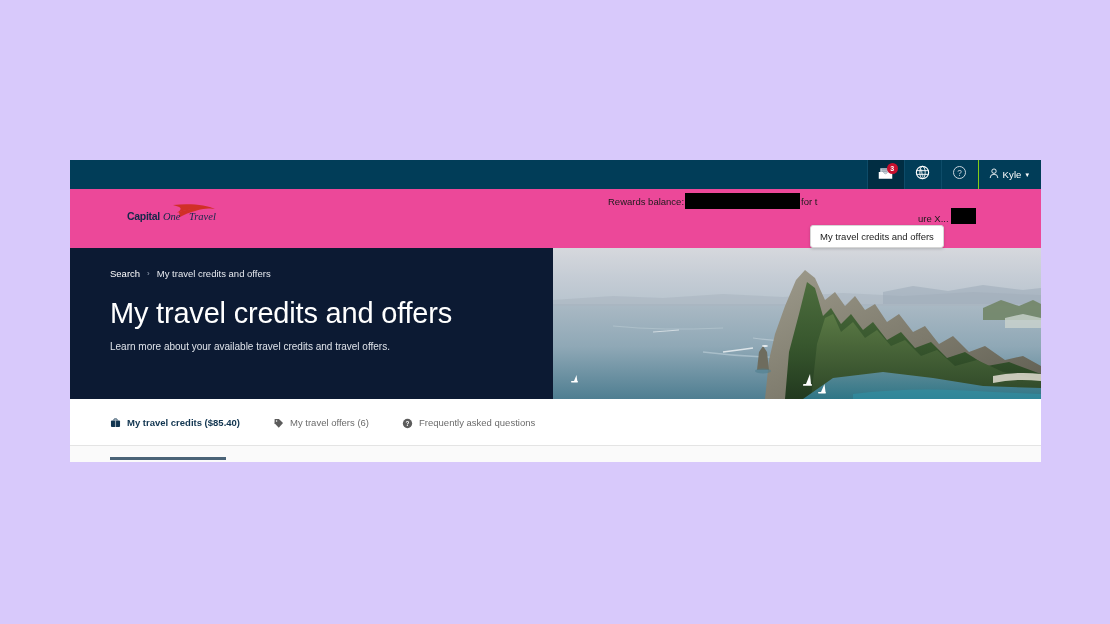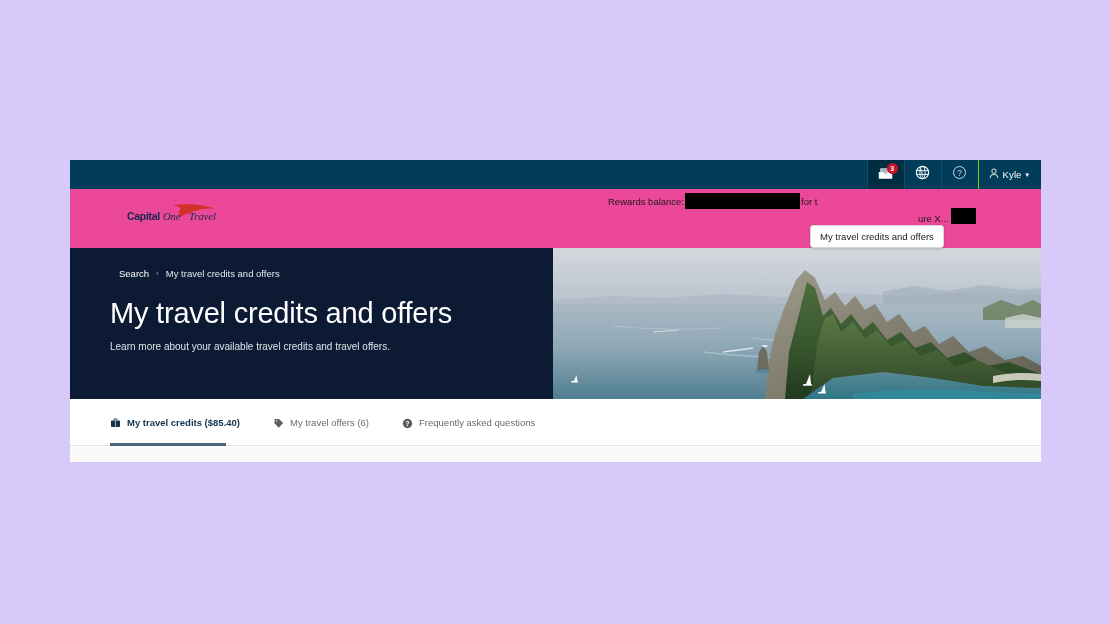--- a/index.html
+++ b/index.html
@@ -128,21 +128,20 @@
     padding: 20px 0 0 40px;
   }
   .breadcrumb {
     font-size: 9.5px;
     color: #e6e9ef;
     display: flex; align-items: center; gap: 7px;
   }
   .breadcrumb a {
     color: #ffffff;
     cursor: pointer;
-    margin-left: 9px;
   }
   .breadcrumb .sep { color: #9aa6b8; font-size: 8px; }
   .hero-title {
     margin-top: 19px;
     font-size: 29px;
     font-weight: 300;
     color: #ffffff;
     letter-spacing: -0.2px;
     line-height: 1.1;
   }
@@ -165,21 +164,21 @@
     position: relative;
     height: 47px;
     background: #ffffff;
     border-bottom: 1px solid #e4e4e4;
     padding-left: 40px;
     display: flex;
     align-items: flex-start;
   }
   .tab {
     display: flex; align-items: center; gap: 6px;
-    height: 47px;
+    height: 61px;
     padding-top: 18px;
     margin-right: 33px;
     font-size: 9.5px;
     color: #6b6b6b;
     cursor: pointer;
     position: relative;
     align-items: flex-start;
   }
   .tab .tlabel { line-height: 11px; }
   .tab.selected { color: #10344f; font-weight: bold; }

